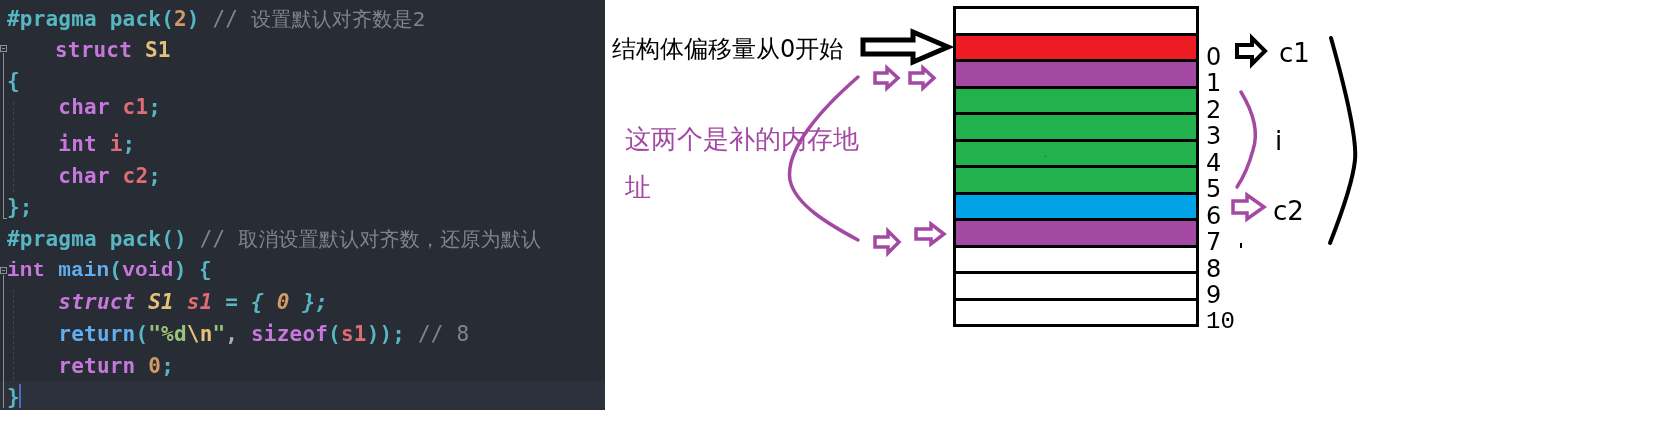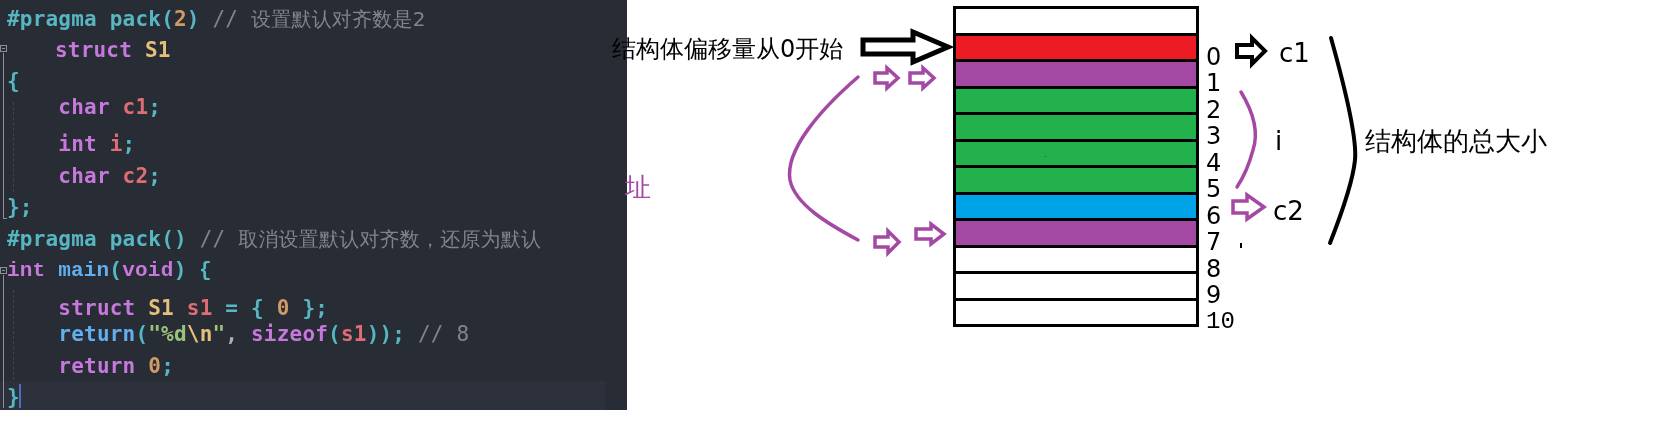--- a/index.html
+++ b/index.html
@@ -1,19 +1,19 @@
 <!DOCTYPE html>
 <html><head>
 <meta charset="utf-8">
 <style>
   html, body { margin: 0; padding: 0; }
   body { width: 1656px; height: 446px; background: #ffffff; position: relative; overflow: hidden; font-family: "DejaVu Sans", sans-serif; }
 
   
-  .editor { position: absolute; left: 0; top: 0; width: 605px; height: 410px; background: #282c34; overflow: hidden; padding-left: 22px; }
+  .editor { position: absolute; left: 0; top: 0; width: 605px; height: 410px; background: #282c34; overflow: hidden; }
   .cur-line-hl { position: absolute; left: 0; top: 381px; width: 605px; height: 29px; background: #2c313c; }
   .code-line { position: absolute; left: 7px; height: 32px; line-height: 32px; font-family: "DejaVu Sans Mono", monospace; font-size: 21px; white-space: pre; font-weight: bold; letter-spacing: 0.2px; }
   .code-line .cmt-cn { font-family: "DejaVu Sans", sans-serif; font-weight: normal; font-size: 20px; }
   .kw { color: #c678dd; }
   .pp { color: #56b6c2; }
   .fn { color: #61afef; }
   .ty { color: #e5c07b; }
   .var { color: #e06c75; }
   .num { color: #d19a66; }
   .pun { color: #56b6c2; }
@@ -58,32 +58,33 @@
   <div id="code-lines">
       <div class="code-line" style="top: 3px;"><span class="pp">#pragma </span><span class="pp">pack</span><span class="pun">(</span><span class="num">2</span><span class="pun">)</span><span class="cmt"> // </span><span class="cmt cmt-cn">设置默认对齐数是2</span></div>
       <div class="code-line" style="top: 34px; margin-left: 48px;"><span class="kw">struct </span><span class="ty">S1</span></div>
       <div class="code-line" style="top: 65px;"><span class="pun">{</span></div>
       <div class="code-line" style="top: 91px;"><span class="kw">    char </span><span class="var">c1</span><span class="pun">;</span></div>
       <div class="code-line" style="top: 128px;"><span class="kw">    int </span><span class="var">i</span><span class="pun">;</span></div>
       <div class="code-line" style="top: 160px;"><span class="kw">    char </span><span class="var">c2</span><span class="pun">;</span></div>
       <div class="code-line" style="top: 191px;"><span class="pun">};</span></div>
       <div class="code-line" style="top: 223px;"><span class="pp">#pragma </span><span class="pp">pack</span><span class="pun">()</span><span class="cmt"> // </span><span class="cmt cmt-cn">取消设置默认对齐数，还原为默认</span></div>
       <div class="code-line" style="top: 255px; font-family: Liberation Mono, monospace;"><span class="kw">int </span><span class="fn">main</span><span class="pun">(</span><span class="kw">void</span><span class="pun">) {</span></div>
-      <div class="code-line" style="top: 292px;"><span class="kw">    struct </span><span class="ty">S1 </span><span class="var">s1</span><span class="pun"> = { </span><span class="num">0</span><span class="pun"> };</span></div>
+      <div class="code-line" style="top: 286px; font-style: italic;"><span class="kw">    struct </span><span class="ty">S1 </span><span class="var">s1</span><span class="pun"> = { </span><span class="num">0</span><span class="pun"> };</span></div>
       <div class="code-line" style="top: 318px;"><span class="fn">    return</span><span class="pun">(</span><span class="str">"%d</span><span class="esc">\n</span><span class="str">"</span><span class="plain">, </span><span class="kw">sizeof</span><span class="pun">(</span><span class="var">s1</span><span class="pun">));</span><span class="cmt"> // 8</span></div>
       <div class="code-line" style="top: 350px;"><span class="kw">    return </span><span class="num">0</span><span class="pun">;</span></div>
       <div class="code-line" style="top: 381px;"><span class="pun">}</span></div>
     </div>
   <div class="caret"></div>
 </div>
 
 <div class="diagram">
 
   <div class="lbl lbl-black" style="left:7px;top:33px;font-size:24px;">结构体偏移量从0开始</div>
 
+  <div class="lbl lbl-purple" style="left:20px;top:122px;font-size:26px;">这两个是补的内存地</div>
   <div class="lbl lbl-purple" style="left:20px;top:170px;font-size:26px;">址</div>
 
   <div class="mem-col" id="mem-col">
       <div class="mem-cell" style="top: 0px; height: 27px; background: rgb(255, 255, 255);"></div>
       <div class="mem-cell" style="top: 26.5px; height: 27px; background: rgb(237, 28, 36);"></div>
       <div class="mem-cell" style="top: 53px; height: 27px; background: rgb(163, 73, 164);"></div>
       <div class="mem-cell" style="top: 79.5px; height: 27px; background: rgb(34, 177, 76);"></div>
       <div class="mem-cell" style="top: 106px; height: 27px; background: rgb(34, 177, 76);"></div>
       <div class="mem-cell" style="top: 132.5px; height: 27px; background: rgb(34, 177, 76);"></div>
       <div class="mem-cell" style="top: 159px; height: 27px; background: rgb(34, 177, 76);"></div>
@@ -106,21 +107,20 @@
       <div class="offset" style="left: 601px; top: 230px;">7</div>
       <div class="offset" style="left: 601px; top: 256.5px;">8</div>
       <div class="offset" style="left: 601px; top: 283px;">9</div>
       <div class="offset" style="left: 601px; top: 309.5px; font-family: Liberation Mono, monospace;">10</div>
     </div>
 
   <div class="lbl lbl-black" style="left:674px;top:38px;font-size:26px;">c1</div>
   <div class="lbl lbl-black" style="left:670px;top:126px;font-size:26px;">i</div>
   <div class="lbl lbl-black" style="left:668px;top:196px;font-size:26px;">c2</div>
 
-  <div class="lbl lbl-black" style="left:760px;top:124px;font-size:26px;">结构体的总大小</div>
 
   <svg class="overlay" viewBox="0 0 1051 446">
 
     <g>
       <path d="M258,40 L308,40 L308,32 L343,47 L308,62 L308,54 L258,54 Z" fill="#ffffff" stroke="#000" stroke-width="5" stroke-linejoin="miter"></path>
     </g>
 
     <g>
       <path d="M632,45 L647,45 L647,38 L660,51 L647,64 L647,57 L632,57 Z" fill="#ffffff" stroke="#000" stroke-width="4"></path>
     </g>

